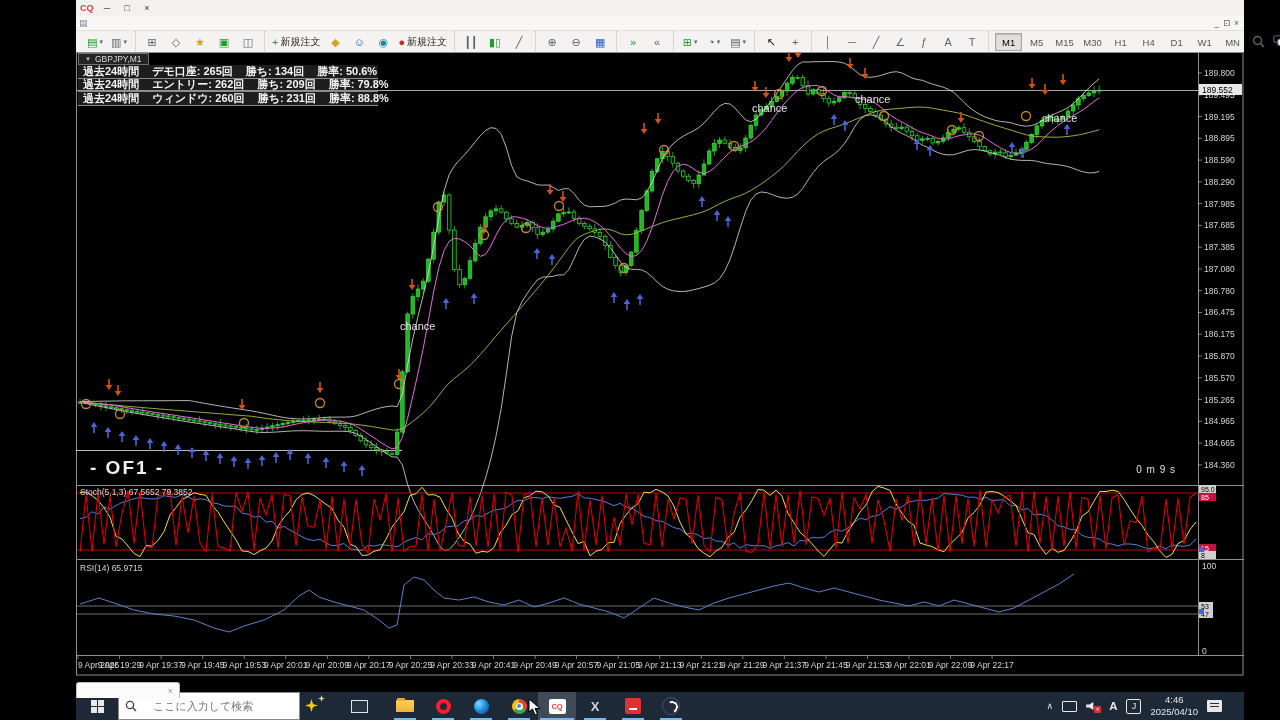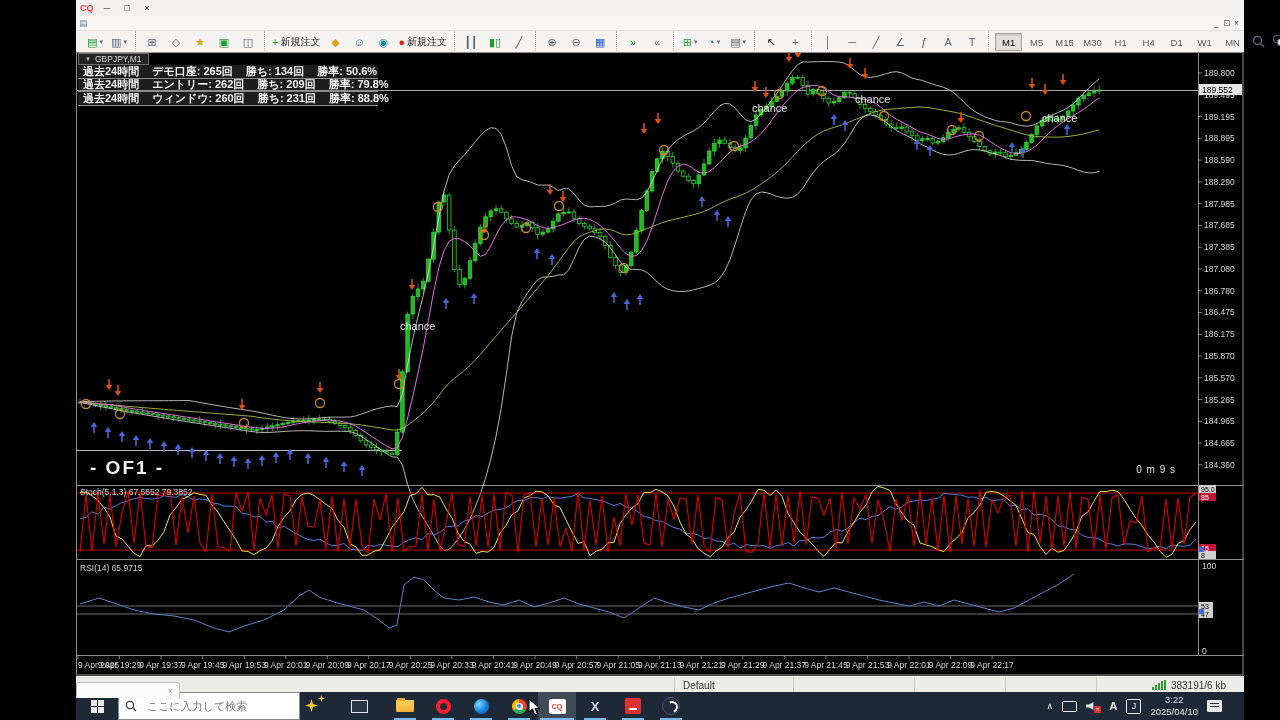--- a/index.html
+++ b/index.html
@@ -68,21 +68,21 @@
             align-items:center;justify-content:flex-end;padding-right:6px;font-size:9px;
             color:#999;z-index:6;}
 
   
   .taskbar{position:absolute;top:692px;left:0;width:1168px;height:28px;background:#1d2937;
            display:flex;align-items:center;z-index:5;}
   .tb-start{width:42px;height:28px;display:flex;align-items:center;justify-content:center;}
   .win-logo{display:grid;grid-template-columns:6px 6px;grid-template-rows:6px 6px;gap:1px;}
   .win-logo span{background:#e8e8e8;}
   .tb-search{width:168px;height:26px;background:#fff;border:1px solid #8a8a8a;display:flex;
-             align-items:center;gap:8px;padding:0 6px;}
+             align-items:center;gap:14px;padding:0 6px;}
   .tb-search input{border:none;outline:none;font-size:11px;color:#3a3a3a;width:120px;
              font-family:"Liberation Sans","DejaVu Sans",sans-serif;background:transparent;}
   .sparkle{width:26px;height:26px;position:relative;}
   .sparkle .s1{position:absolute;left:5px;top:6px;width:13px;height:13px;background:#f5c518;
       clip-path:polygon(50% 0,62% 38%,100% 50%,62% 62%,50% 100%,38% 62%,0 50%,38% 38%);}
   .sparkle .s2{position:absolute;right:1px;top:2px;width:7px;height:7px;background:#ffe27a;
       clip-path:polygon(50% 0,62% 38%,100% 50%,62% 62%,50% 100%,38% 62%,0 50%,38% 38%);}
   .task-view{margin-left:20px;width:26px;height:28px;display:flex;align-items:center;justify-content:center;position:relative;}
   .task-view .tv{width:15px;height:11px;border:1.5px solid #dfe5ea;background:rgba(255,255,255,.06);}
   .apps{display:flex;margin-left:14px;height:28px;}
@@ -980,37 +980,20 @@
         </div>
         <div class="stats-row">
           <span>過去24時間</span>
           <span>ウィンドウ: 260回</span>
           <span>勝ち: 231回</span>
           <span>勝率: 88.8%</span>
         </div>
       </div>
   </div>
 
-  <div class="statusbar">
-    <span class="sb-cell sb-1"></span>
-    <span class="sb-cell sb-2">Default</span>
-    <span class="sb-cell sb-3"></span>
-    <span class="sb-cell sb-4"></span>
-    <span class="sb-cell sb-5"></span>
-    <span class="sb-cell sb-right">
-      <span class="sig-bars">
-        <span style="height:3px"></span>
-          <span style="height:5px"></span>
-          <span style="height:7px"></span>
-          <span style="height:9px"></span>
-          <span style="height:10px"></span>
-      </span>
-      <span>383191/6 kb</span>
-    </span>
-  </div>
 
   <div class="mini-tab">
     <span>×</span>
   </div>
 
   <div class="taskbar">
     <span class="tb-start">
       <span class="win-logo">
           <span></span>
           <span></span>
@@ -1074,19 +1057,19 @@
     <span class="tray">
       <span class="chevron">∧</span>
       <span class="icon-monitor"></span>
       <span class="icon-speaker">
         <span class="sp"></span>
           <span class="sx">×</span>
       </span>
       <span class="ime-a">A</span>
       <span class="ime-j">J</span>
       <span class="clock">
-        <div>3:22</div>
+        <div>4:46</div>
         <div>2025/04/10</div>
       </span>
       <span class="icon-notif"></span>
     </span>
   </div>
 </div>
 
 </body></html>

